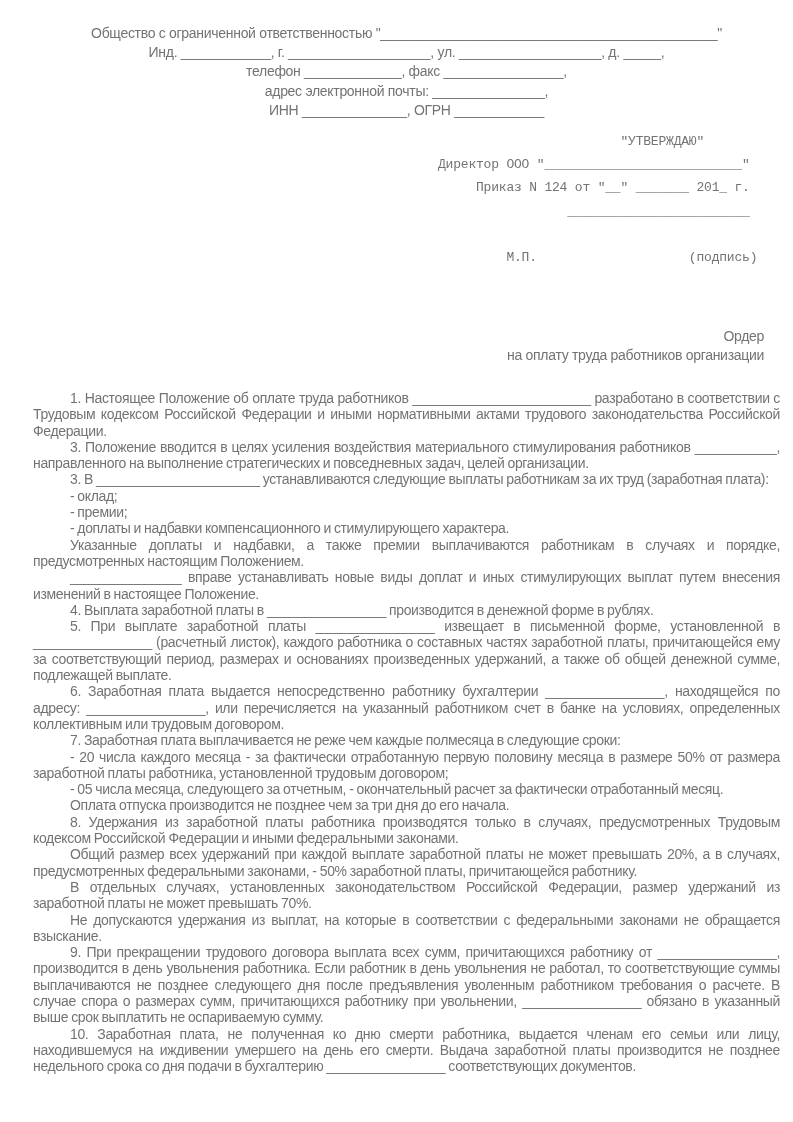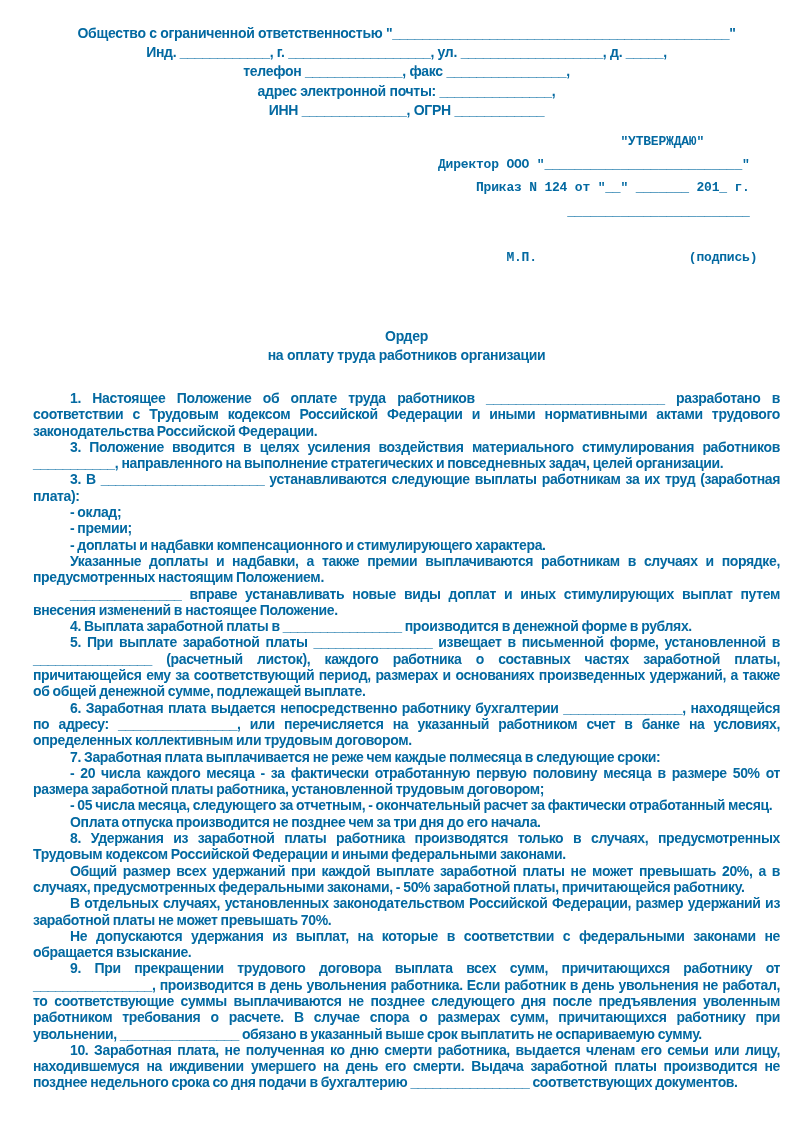--- a/index.html
+++ b/index.html
@@ -6,23 +6,22 @@
     margin: 0;
     padding: 0;
     background: #ffffff;
   }
   .page {
     position: relative;
     width: 793px;
     height: 1122px;
     background: #ffffff;
     overflow: hidden;
-    color: #0369a1;
+    color: #737373;
     font-family: "Liberation Sans", "DejaVu Sans", sans-serif;
-    font-weight: bold;
   }
   
   .org-header {
     position: absolute;
     top: 24px;
     left: 33px;
     width: 747px;
     text-align: center;
     font-size: 14px;
     line-height: 19.2px;
@@ -38,23 +37,23 @@
     font-size: 13px;
     line-height: 23.2px;
     letter-spacing: -0.2px;
     white-space: pre;
   }
   .approve-line { min-height: 23.2px; }
   
   .doc-title {
     position: absolute;
     top: 327px;
-    left: 33px;
+    left: 17px;
     width: 747px;
-    text-align: center;
+    text-align: right;
     font-size: 14px;
     line-height: 18.6px;
     letter-spacing: -0.3px;
   }
   
   .body-text {
     position: absolute;
     top: 390px;
     left: 33px;
     width: 747px;

